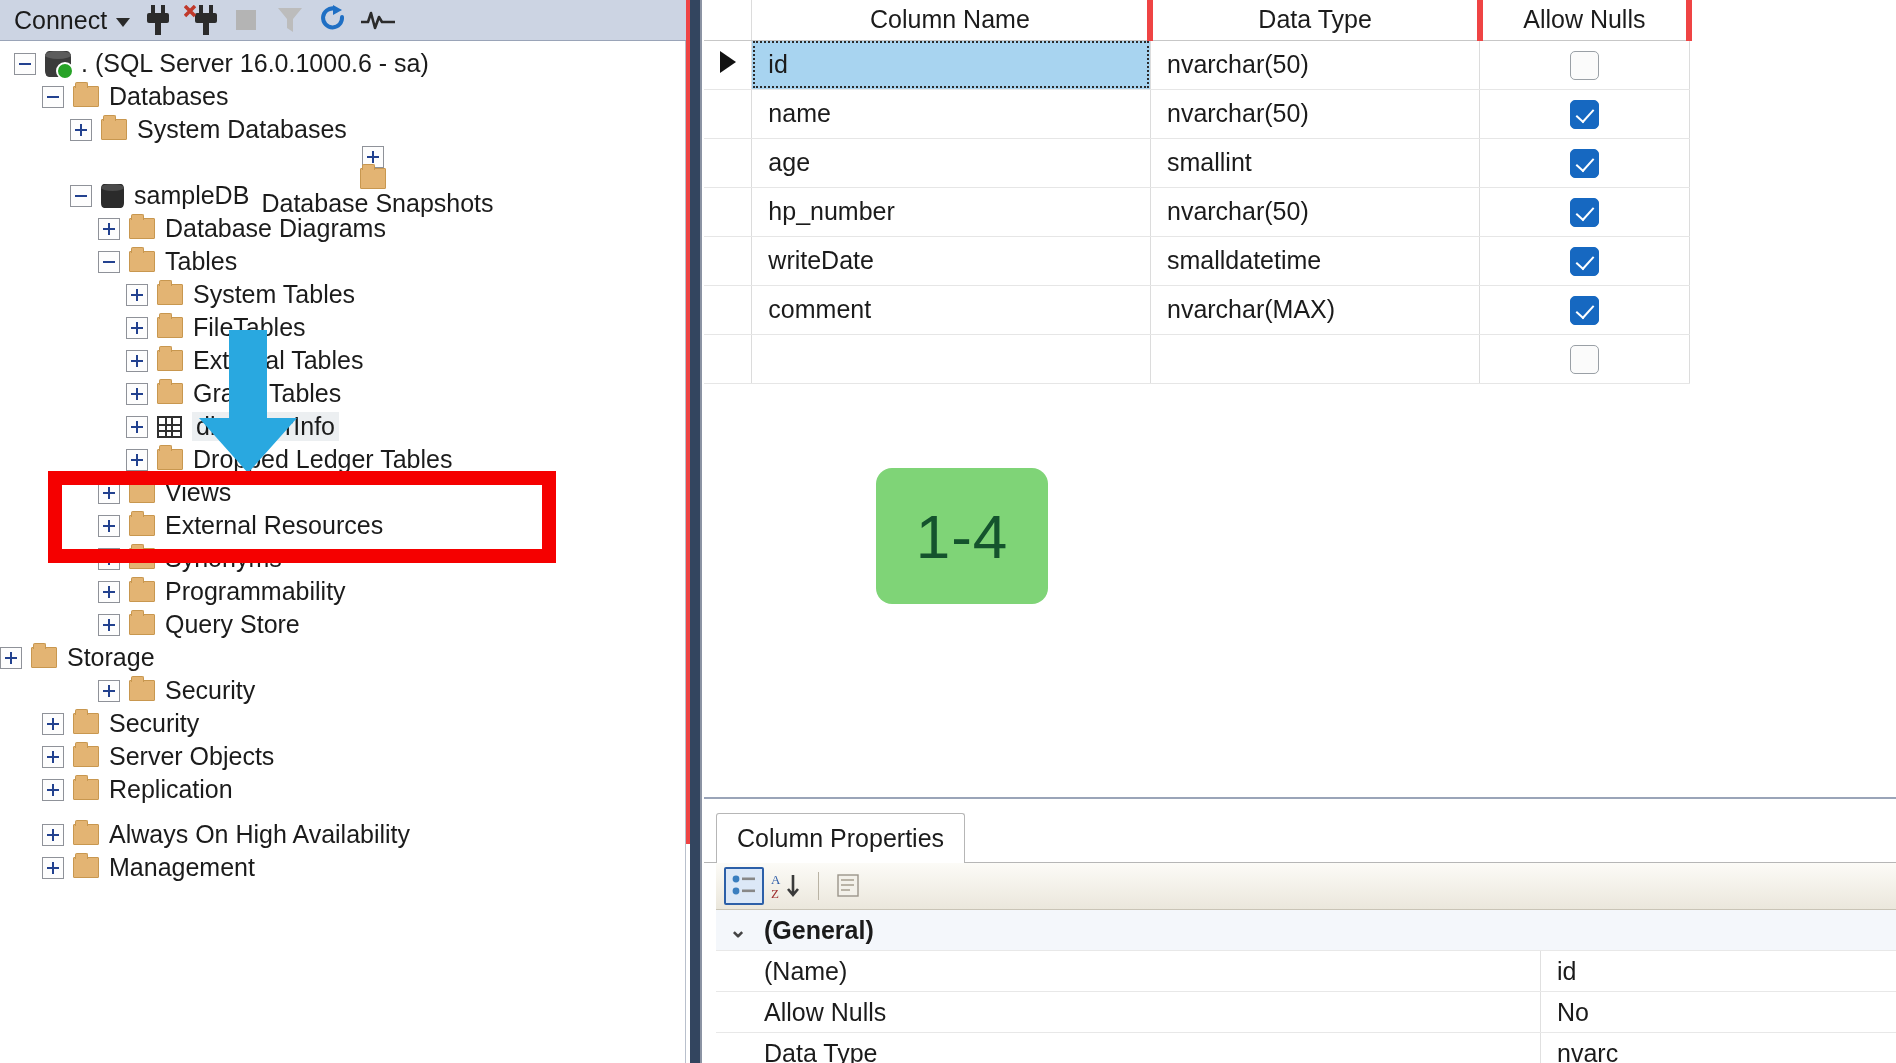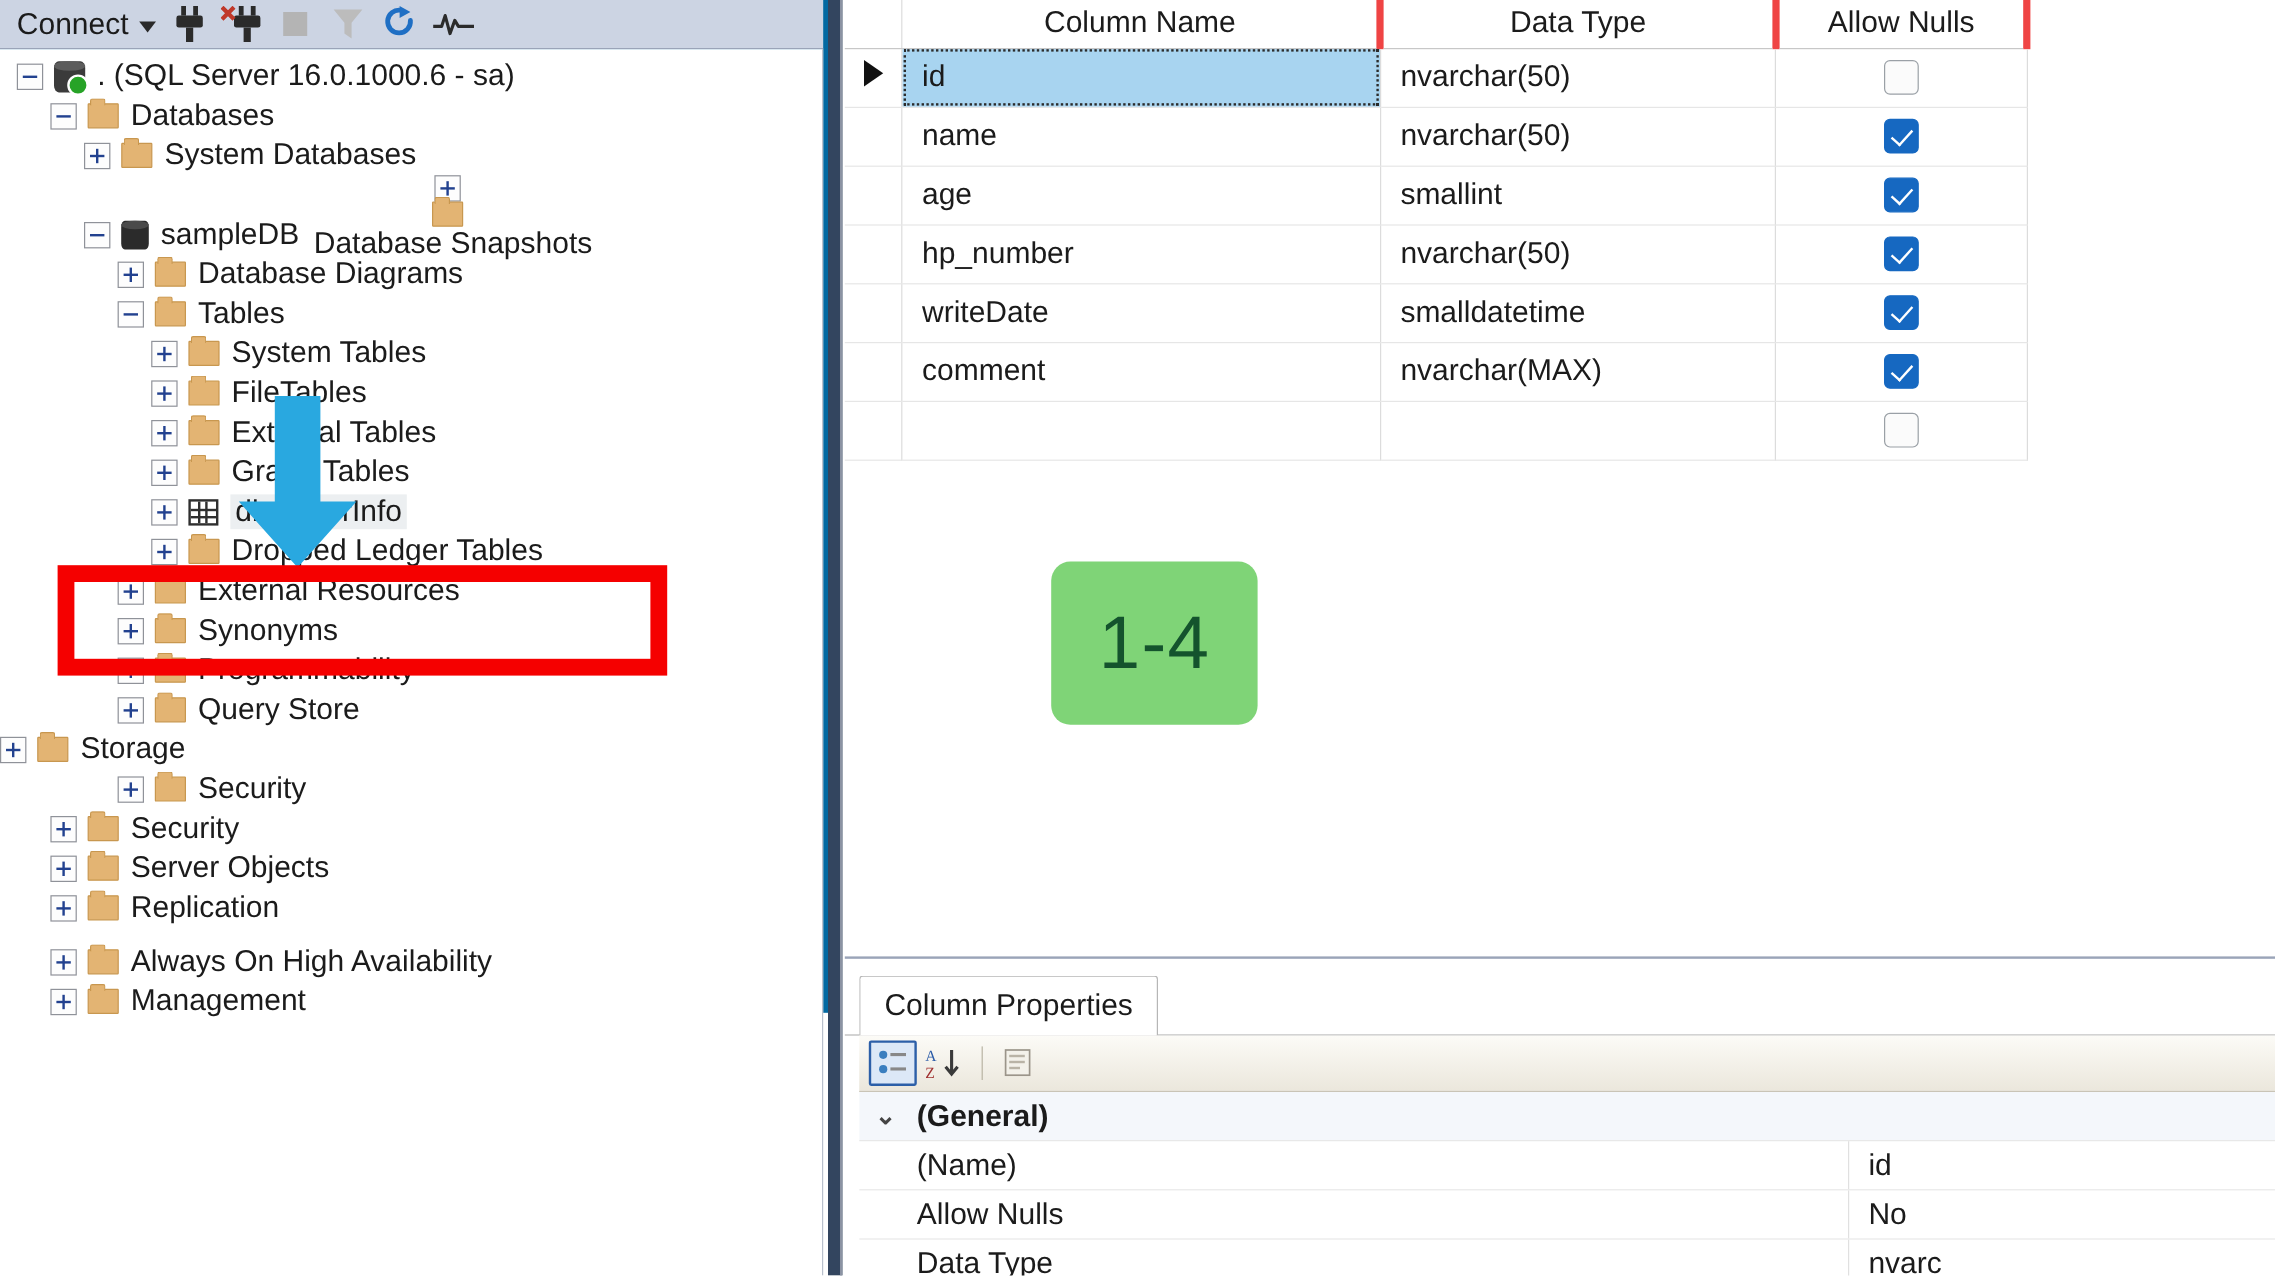--- a/index.html
+++ b/index.html
@@ -9,21 +9,21 @@
     overflow: hidden;
     font-family: "Liberation Sans", sans-serif;
     background: #ffffff;
   }
   #root { position: relative; width: 1896px; height: 1063px; }
 
   
   #explorer {
     position: absolute; left: 0; top: 0;
     width: 690px; height: 844px;
-    background: #0369a1;
+    background: #ef4444;
   }
   #oe-toolbar {
     position: absolute; left: 0; top: 0;
     width: 686px; height: 41px;
     background: #ccd4e3;
     border-bottom: 1px solid #9aa4b8;
     display: flex; align-items: center;
     padding-left: 12px; gap: 0px;
   }
   .connect-btn {
@@ -434,20 +434,27 @@
             <span class="gridico"></span>
           </span>
           <span class="tn-label">dbo.userInfo</span>
         </div>
         <div class="tn" style="padding-left: 126px;">
           <span class="exp plus"></span>
           <span class="ico">
             <span class="folder"></span>
           </span>
           <span class="tn-label">Dropped Ledger Tables</span>
+        </div>
+        <div class="tn" style="padding-left: 98px;">
+          <span class="exp plus"></span>
+          <span class="ico">
+            <span class="folder"></span>
+          </span>
+          <span class="tn-label">Views</span>
         </div>
         <div class="tn" style="padding-left: 98px;">
           <span class="exp plus"></span>
           <span class="ico">
             <span class="folder"></span>
           </span>
           <span class="tn-label">External Resources</span>
         </div>
         <div class="tn" style="padding-left: 98px;">
           <span class="exp plus"></span>

